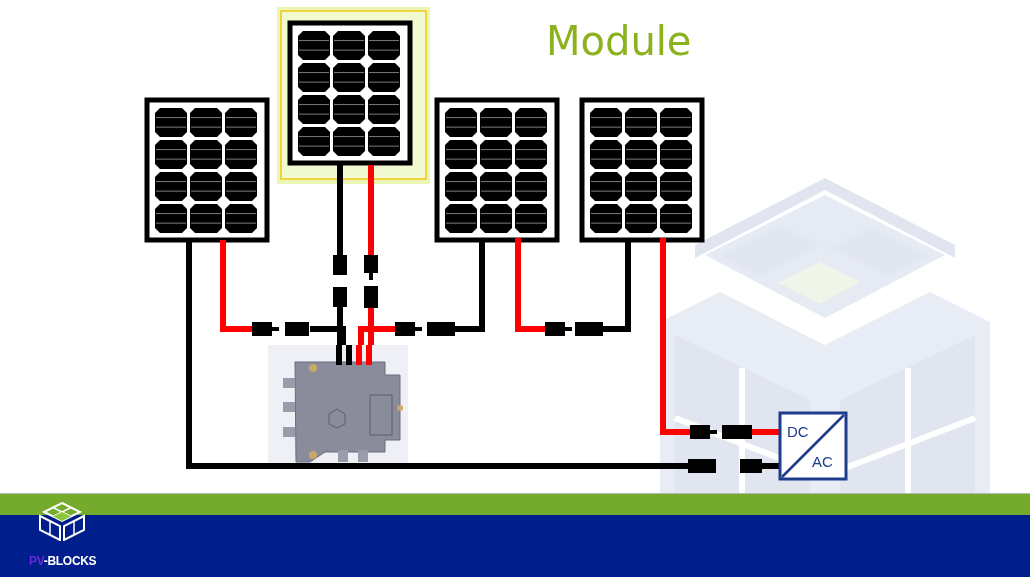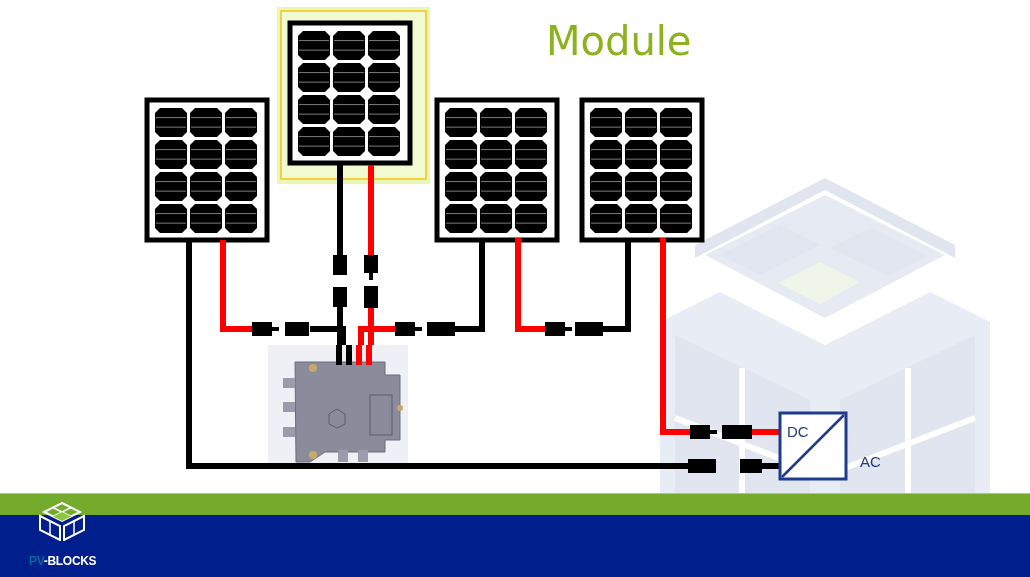--- a/index.html
+++ b/index.html
@@ -2,21 +2,21 @@
 <html><head>
 <meta charset="utf-8">
 <style>
   html, body { margin: 0; padding: 0; }
   body { width: 1030px; height: 577px; position: relative; overflow: hidden; background: #ffffff; font-family: "DejaVu Sans", sans-serif; }
   #stage { position: absolute; left: 0; top: 0; width: 1030px; height: 577px; }
   .title { position: absolute; left: 532px; top: 18px; font-size: 40px; color: #8cb21e; font-family: "DejaVu Sans", sans-serif; letter-spacing: 0px; margin-left: 14px; }
   .band-green { position: absolute; left: 0; top: 493px; width: 1030px; height: 22px; background: #74ab2c; border-top: 1px solid #b8b8b8; }
   .band-blue { position: absolute; left: 0; top: 515px; width: 1030px; height: 62px; background: #001e8c; }
   .logo-text { position: absolute; left: 29px; top: 554px; font-size: 12px; font-weight: bold; font-family: "Liberation Sans", sans-serif; color: #fff; letter-spacing: -0.3px; }
-  .logo-text .pv { color: #0369a1; }
+  .logo-text .pv { color: #6d28d9; }
   .inv-label { position: absolute; font-family: "Liberation Sans", sans-serif; font-weight: normal; font-size: 15px; color: #1f3c8c; }
 </style>
 </head>
 <body>
 
 <div id="stage">
   <svg id="svg" width="1030" height="577" viewBox="0 0 1030 577" style="position:absolute;left:0;top:0">
 
     <g opacity="0.9">
       <polygon points="825,178 955,245 955,258 825,190 695,258 695,245" fill="#dde3ef"></polygon>
@@ -294,21 +294,21 @@
       </g>
     </g>
 
     <g>
       <rect x="780" y="413" width="66" height="66" fill="#fff" stroke="#1f3c8c" stroke-width="3"></rect>
       <line x1="782" y1="477" x2="844" y2="415" stroke="#1f3c8c" stroke-width="2.5"></line>
     </g>
   </svg>
 
   <div class="inv-label" style="left:787px;top:423px">DC</div>
-  <div class="inv-label" style="left:860px;top:453px">AC</div>
+  <div class="inv-label" style="left:812px;top:453px">AC</div>
 
   <div class="title">Module</div>
 
   <div class="band-green"></div>
   <div class="band-blue">
     <svg width="60" height="40" style="position:absolute;left:32px;top:-14px">
       <polygon points="30,2 48,11 30,20 12,11" fill="none" stroke="#fff" stroke-width="2"></polygon>
       <line x1="21" y1="6.5" x2="39" y2="15.5" stroke="#fff" stroke-width="1.5"></line>
       <line x1="39" y1="6.5" x2="21" y2="15.5" stroke="#fff" stroke-width="1.5"></line>
       <polygon points="30,11 39,15.5 30,20 21,15.5" fill="#8cc63f"></polygon>

